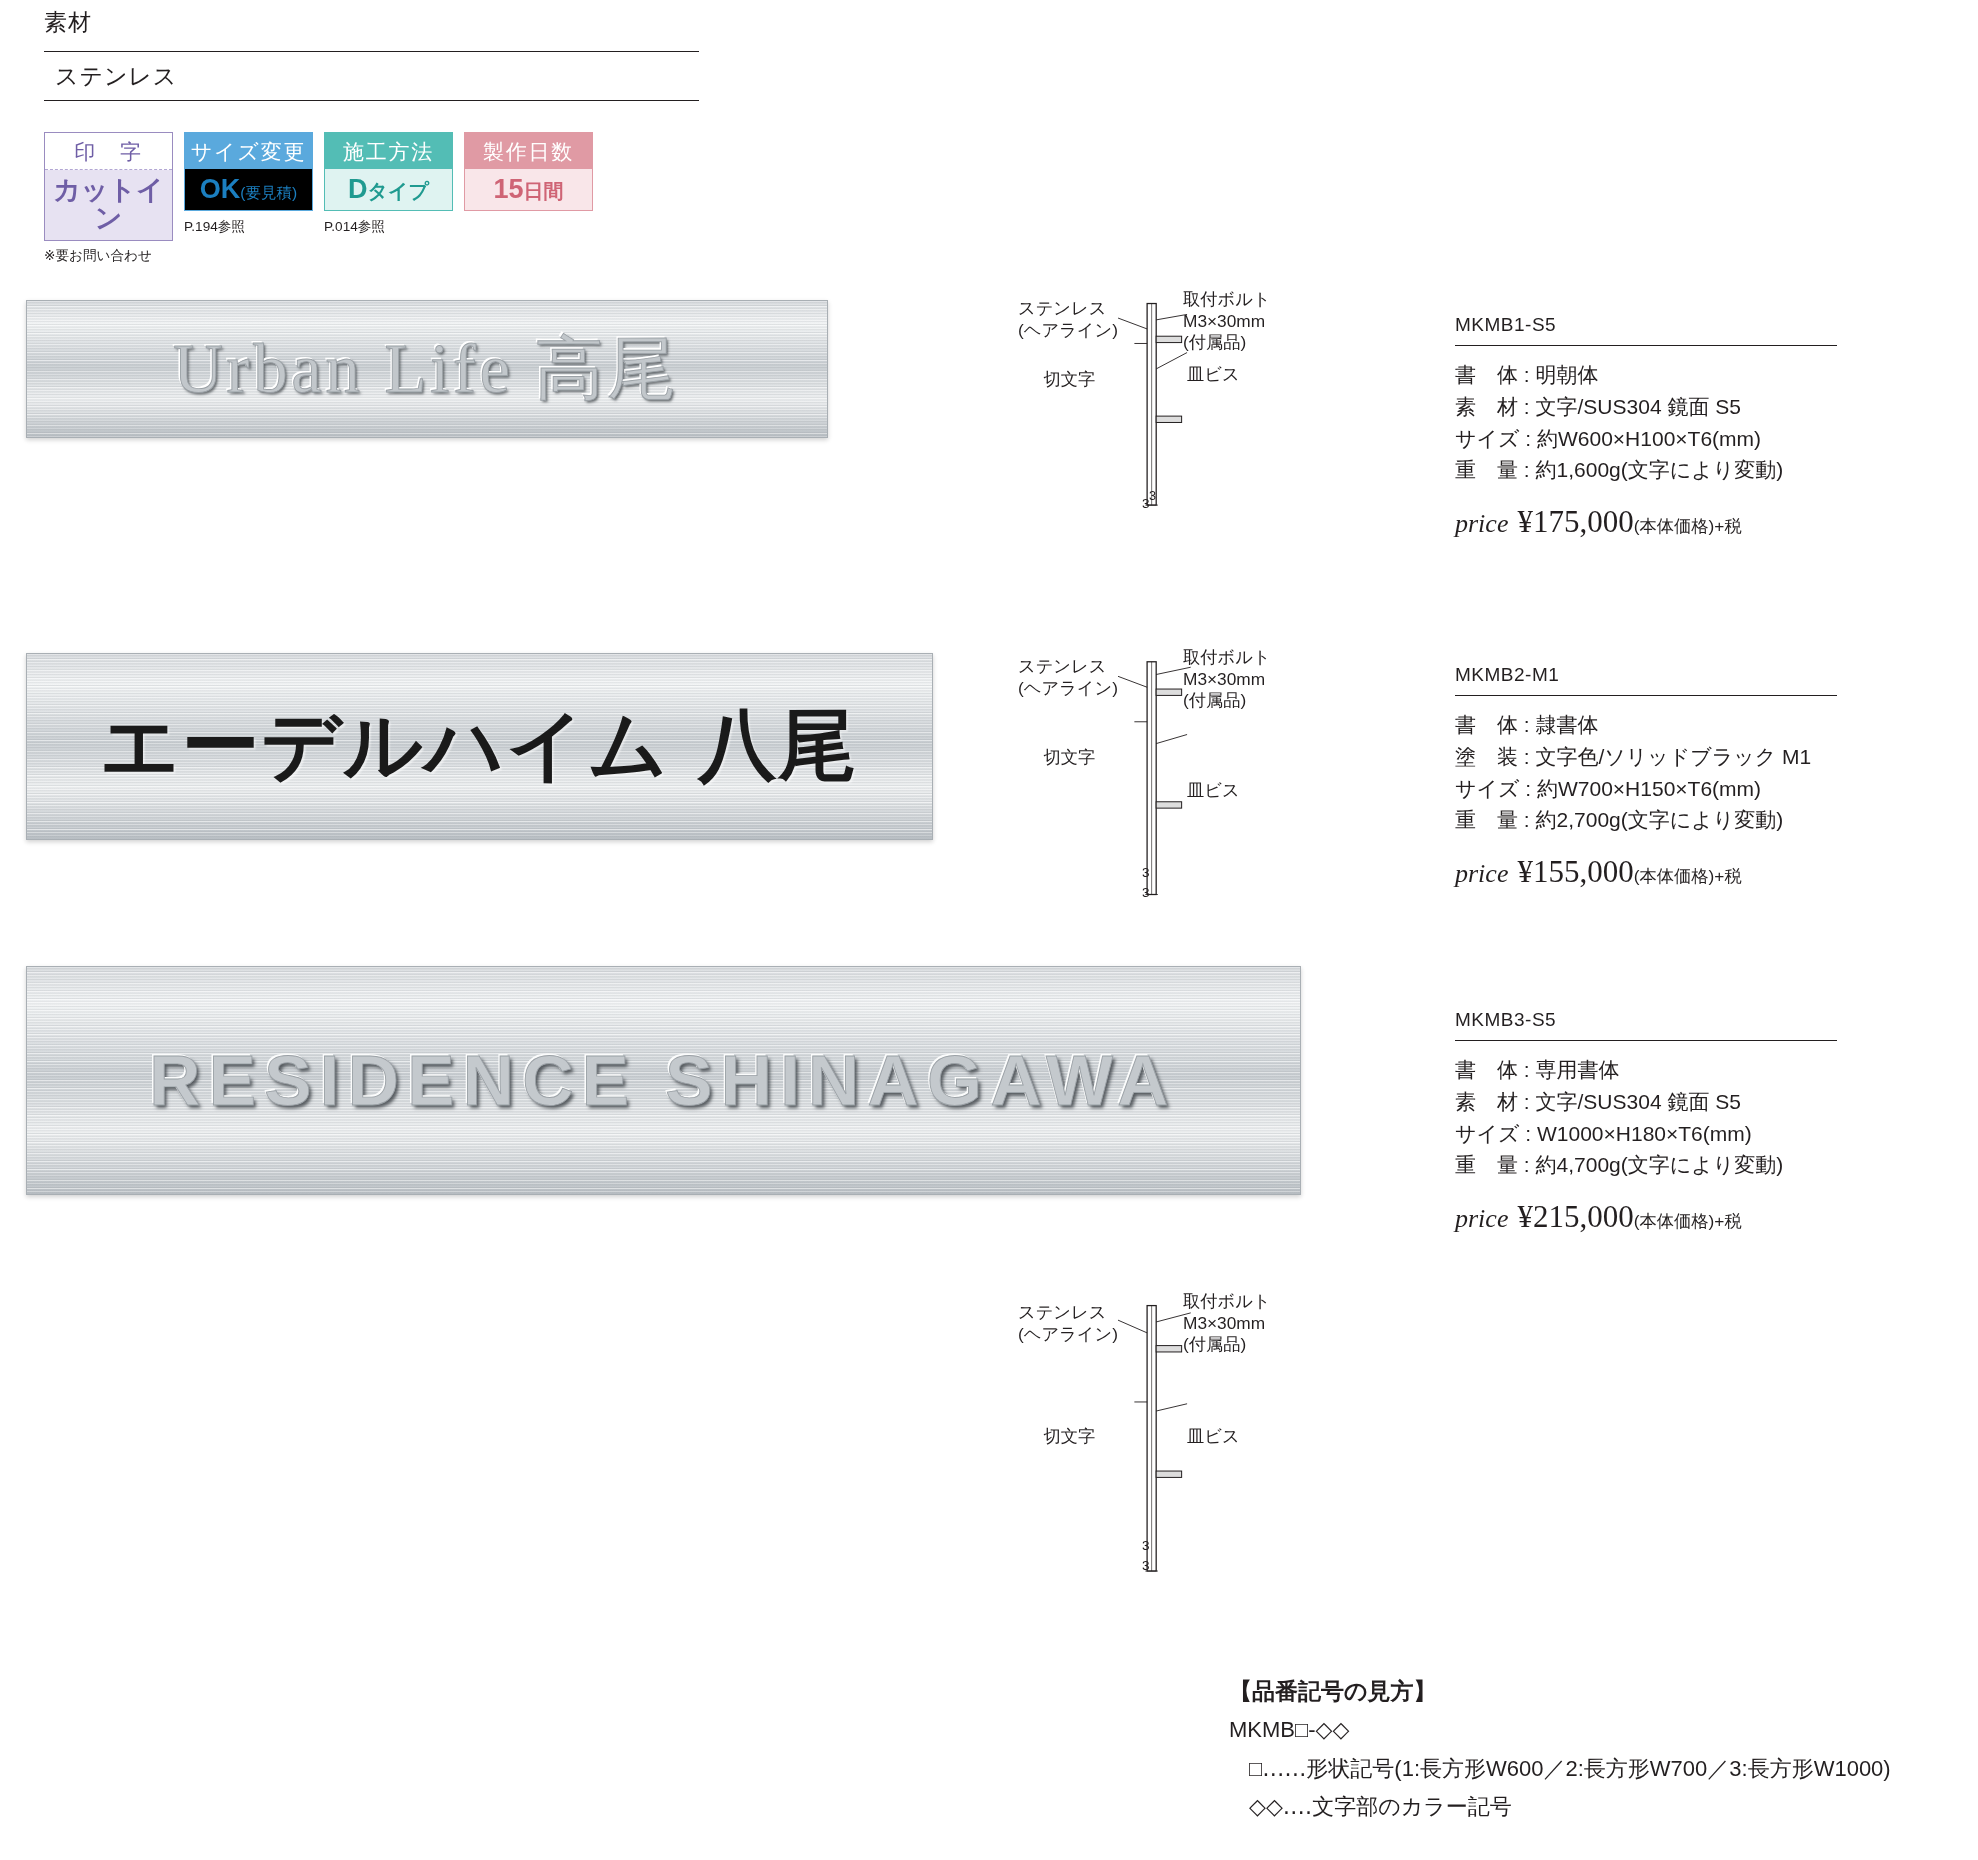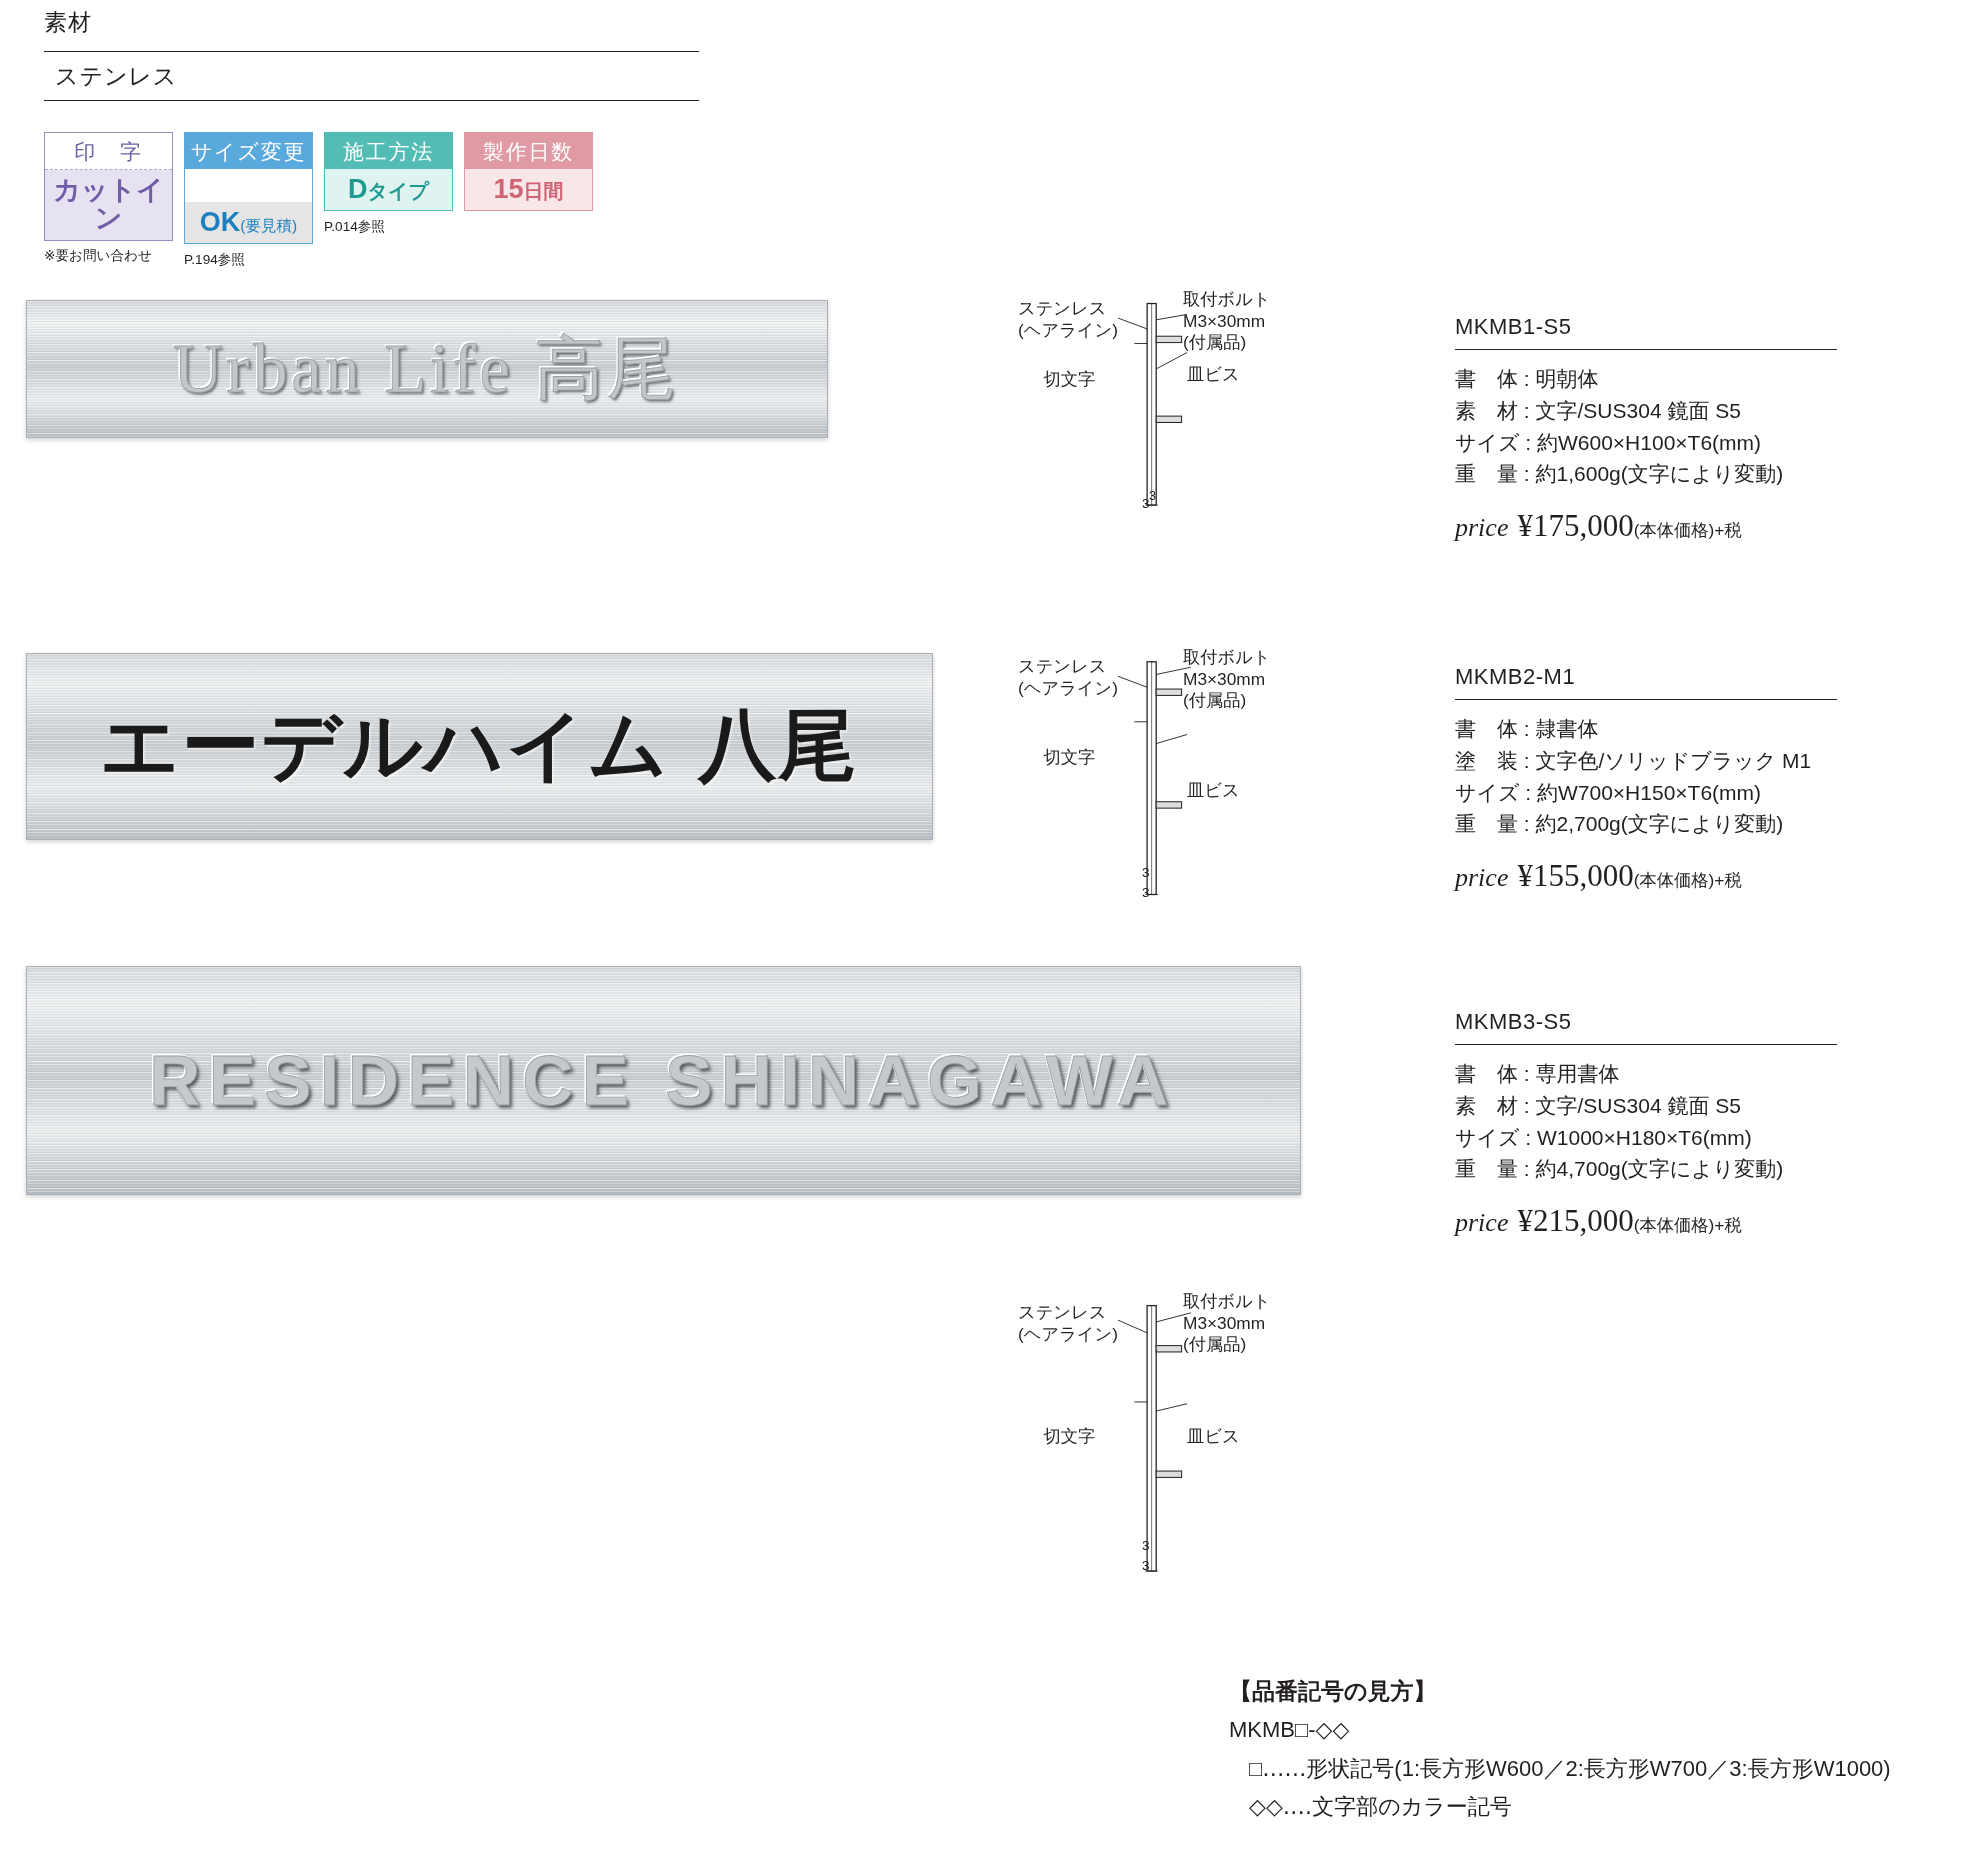--- a/index.html
+++ b/index.html
@@ -81,21 +81,21 @@
     letter-spacing: 0px;
   }
 
   
   .b-print { border-color: #9a8cc0; }
   .b-print .top { color: #6f5ea6; border-bottom-color: #b3a7d4; }
   .b-print .bot { color: #6f5ea6; background: #e7e2f2; }
   
   .b-size { border-color: #5aa9dd; }
   .b-size .top { color: #ffffff; background: #5aa9dd; border-bottom: none; }
-  .b-size .bot { color: #1b7fc0; background: #e5e5e5; margin-top: 33px; }
+  .b-size .bot { color: #1b7fc0; background: #000000; }
   
   .b-method { border-color: #53bdb5; }
   .b-method .top { color: #ffffff; background: #53bdb5; border-bottom: none; }
   .b-method .bot { color: #1f9a90; background: #dff3f1; }
   
   .b-days { border-color: #e09aa4; }
   .b-days .top { color: #ffffff; background: #e09aa4; border-bottom: none; }
   .b-days .bot { color: #cf6475; background: #f9e6e9; }
 
   
@@ -171,21 +171,21 @@
     white-space: nowrap;
   }
 
   
   .info {
     position: absolute;
     left: 1455px;
     width: 382px;
   }
   .info .code {
-    font-size: 22px;
+    font-size: 19px;
     letter-spacing: 0.5px;
     padding-bottom: 9px;
     border-bottom: 1.4px solid #231f20;
     margin-bottom: 12.7px;
   }
   .info .row {
     font-size: 21px;
     line-height: 1.52;
     white-space: nowrap;
   }

